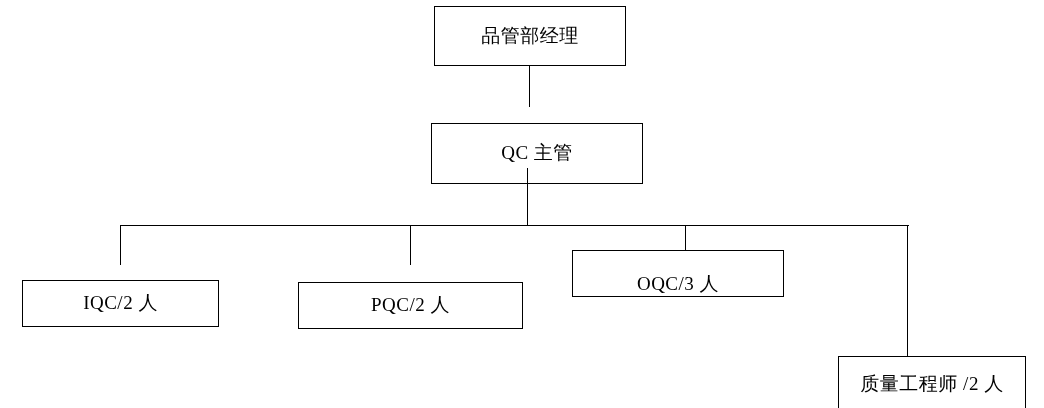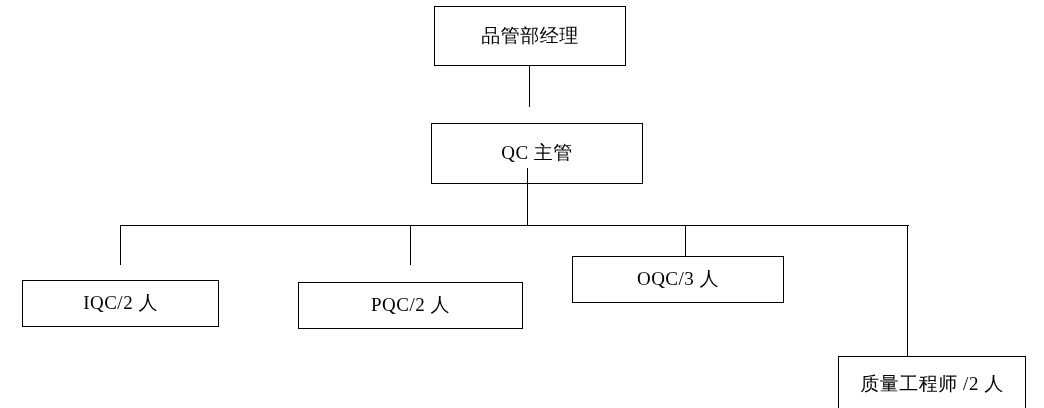--- a/index.html
+++ b/index.html
@@ -40,21 +40,21 @@
     background: #000000;
   }
   .connector.v { width: 1.4px; }
   .connector.h { height: 1.4px; }
 
   
   #node-manager      { left: 434px; top: 6px;   width: 192px; height: 60px; }
   #node-qc-lead      { left: 431px; top: 107px; width: 212px; height: 61px; margin-top: 16px; }
   #node-iqc          { left: 22px;  top: 280px; width: 197px; height: 47px; }
   #node-pqc          { left: 298px; top: 282px; width: 225px; height: 47px; }
-  #node-oqc          { left: 572px; top: 256px; width: 212px; height: 47px; }
+  #node-oqc          { left: 572px; top: 250px; width: 212px; height: 47px; align-items: flex-end; }
   #node-quality-eng  { left: 838px; top: 356px; width: 188px; height: 56px; }
 
   
   #conn-manager-to-lead { left: 529px; top: 66px;  height: 41px; }
   #conn-lead-to-bus     { left: 527px; top: 168px; height: 58px; }
   #conn-bus             { left: 120px; top: 225px; width: 789px; }
   #conn-bus-to-iqc      { left: 120px; top: 225px; height: 40px; }
   #conn-bus-to-pqc      { left: 410px; top: 225px; height: 40px; }
   #conn-bus-to-oqc      { left: 685px; top: 225px; height: 40px; }
   #conn-bus-to-eng      { left: 907px; top: 225px; height: 131px; }

